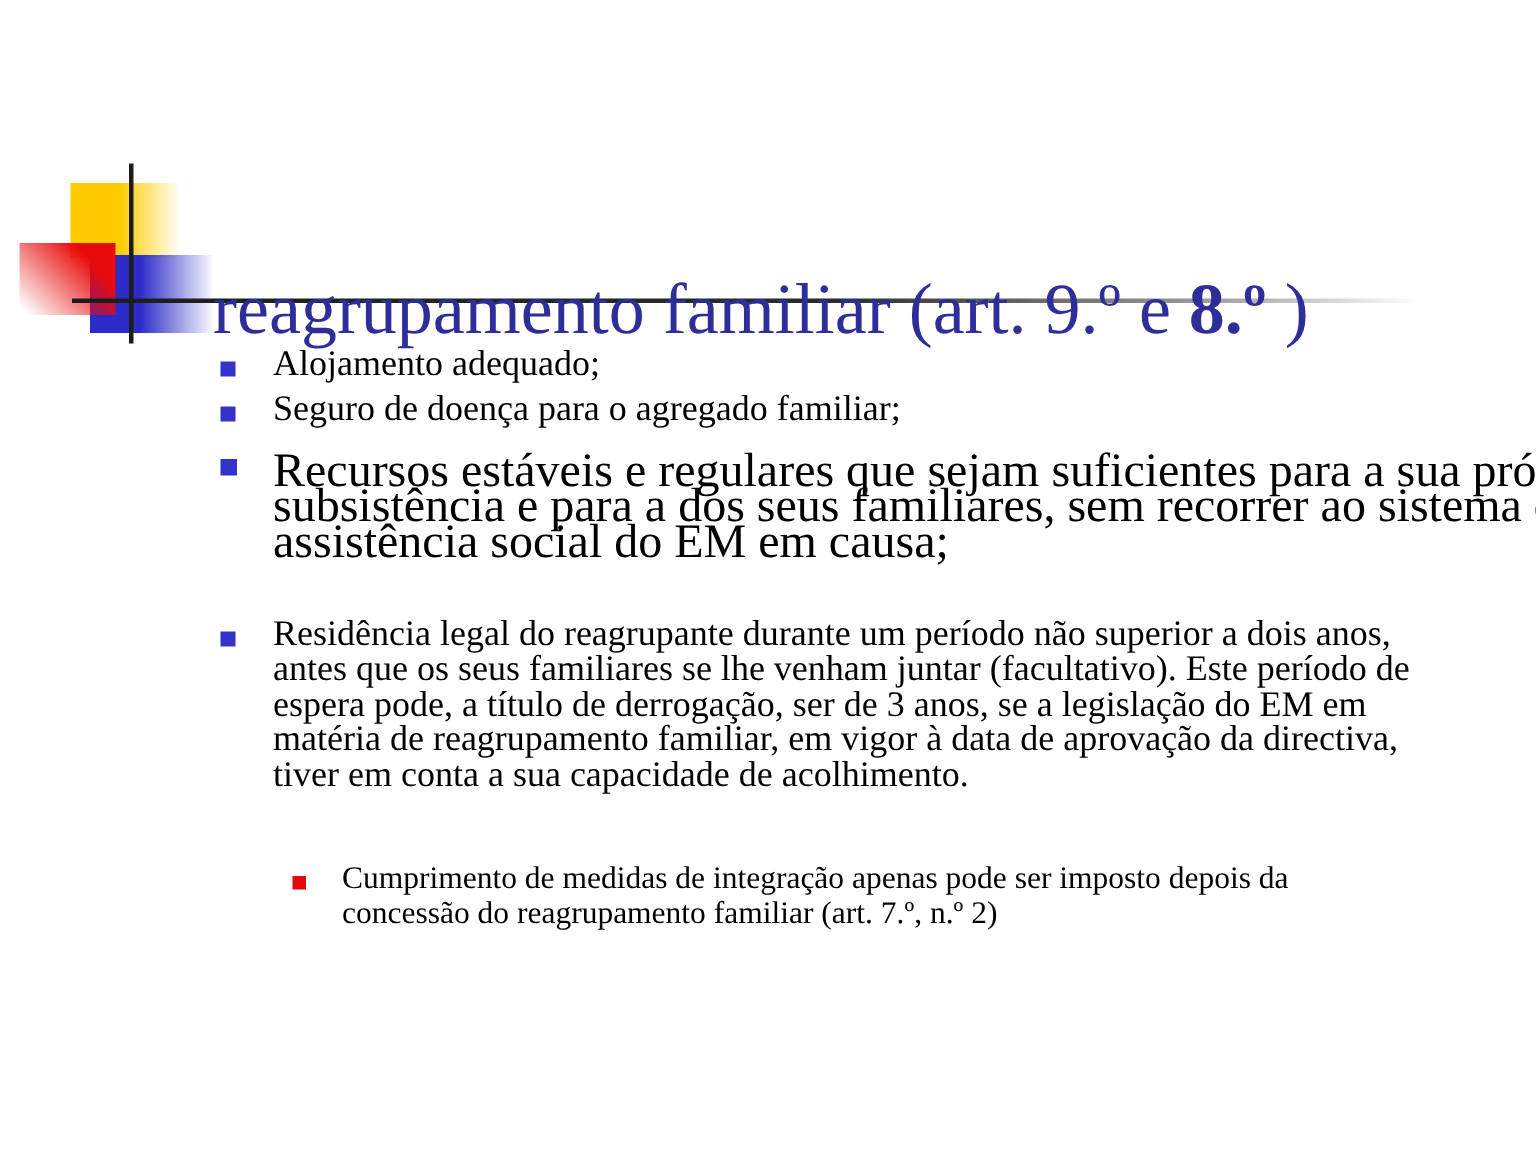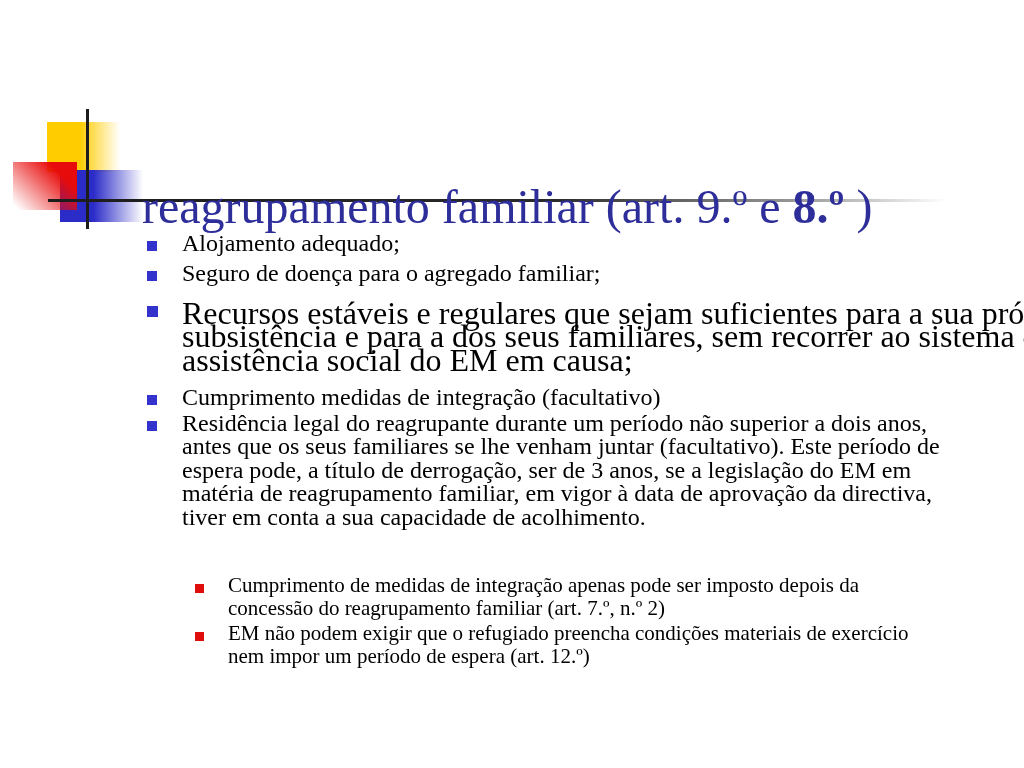--- a/index.html
+++ b/index.html
@@ -101,40 +101,31 @@
     <span class="txt">Alojamento adequado;</span>
   </div>
 
   <div class="item large" style="top:302px">
     <span class="marker"></span>
     <span class="txt">Recursos estáveis e regulares que sejam suficientes para a sua própria
 subsistência e para a dos seus familiares, sem recorrer ao sistema de
 assistência social do EM em causa;</span>
   </div>
 
-  <div class="item" style="top:386px">
-    <span class="marker"></span>
-    <span class="txt">Cumprimento medidas de integração (facultativo)</span>
-  </div>
 
   <div class="item" style="top:412px">
     <span class="marker"></span>
     <span class="txt">Residência legal do reagrupante durante um período não superior a dois anos,
 antes que os seus familiares se lhe venham juntar (facultativo). Este período de
 espera pode, a título de derrogação, ser de 3 anos, se a legislação do EM em
 matéria de reagrupamento familiar, em vigor à data de aprovação da directiva,
 tiver em conta a sua capacidade de acolhimento.</span>
   </div>
 
 
   <div class="item sub" style="top:574px">
     <span class="marker"></span>
     <span class="txt">Cumprimento de medidas de integração apenas pode ser imposto depois da
 concessão do reagrupamento familiar (art. 7.º, n.º 2)</span>
   </div>
 
-  <div class="item sub" style="top:622px">
-    <span class="marker"></span>
-    <span class="txt">EM não podem exigir que o refugiado preencha condições materiais de exercício
-nem impor um período de espera (art. 12.º)</span>
-  </div>
 
 </div>
 
 </body></html>

